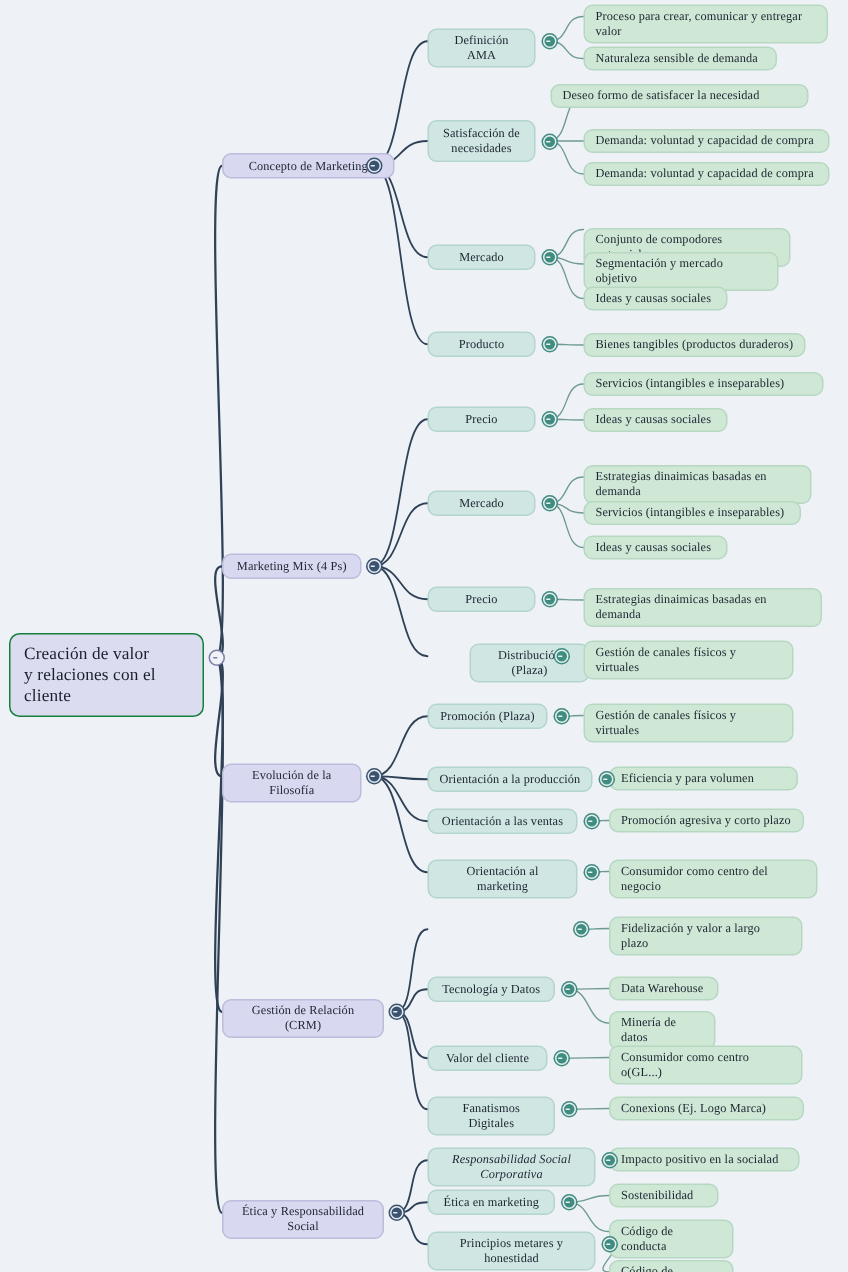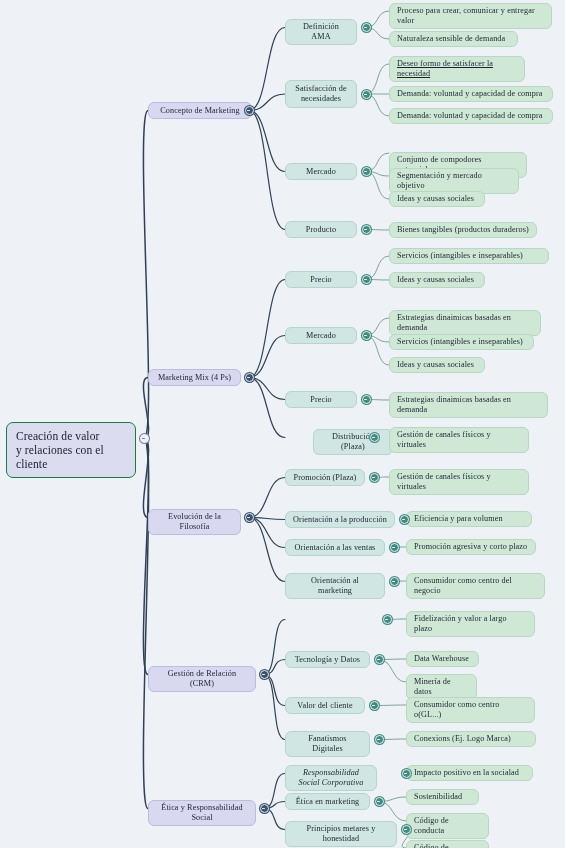--- a/index.html
+++ b/index.html
@@ -144,28 +144,28 @@
       <path d="M 264 808.5 C 278 808.5, 271 773.5, 285 773.5" fill="none" stroke="#2f4156" stroke-width="1.2" stroke-linecap="round"></path>
       <path d="M 406 773.5 C 420 773.5, 392 773, 406 773" fill="none" stroke="#6f9a92" stroke-width="0.9" stroke-linecap="round"></path>
       <path d="M 264 808.5 C 278 808.5, 271 801.5, 285 801.5" fill="none" stroke="#2f4156" stroke-width="1.2" stroke-linecap="round"></path>
       <path d="M 379 801.5 C 393.85 801.5, 391.15 797, 406 797" fill="none" stroke="#6f9a92" stroke-width="0.9" stroke-linecap="round"></path>
       <path d="M 379 801.5 C 393.85 801.5, 391.15 821, 406 821" fill="none" stroke="#6f9a92" stroke-width="0.9" stroke-linecap="round"></path>
       <path d="M 264 808.5 C 278 808.5, 271 829.5, 285 829.5" fill="none" stroke="#2f4156" stroke-width="1.2" stroke-linecap="round"></path>
       <path d="M 406 829.5 C 420 829.5, 392 848, 406 848" fill="none" stroke="#6f9a92" stroke-width="0.9" stroke-linecap="round"></path>
     </svg>
 <div class="node root" style="left: 6px; top: 422px; width: 130px; min-height: 33px;"><span>Creación de  valor
 y relaciones con el cliente</span></div>
-    <div class="node lvl1" style="left: 148px; top: 102px; width: 104px; min-height: 17px;"><span>Concepto de Marketing</span></div>
+    <div class="node lvl1" style="left: 148px; top: 102px; width: 115px; min-height: 17px;"><span>Concepto de Marketing</span></div>
     <div class="node lvl2" style="left: 285px; top: 19px; width: 72px; min-height: 17px;"><span>Definición AMA</span></div>
     <div class="node lvl3" style="left: 389px; top: 3px; width: 163px; min-height: 16px;"><span>Proceso para crear, comunicar y entregar valor</span></div>
     <div class="node lvl3" style="left: 389px; top: 31px; width: 129px; min-height: 16px;"><span>Naturaleza sensible de demanda</span></div>
     <div class="toggle " style="left: 361.5px; top: 23px;"></div>
     <div class="node lvl2" style="left: 285px; top: 80px; width: 72px; min-height: 28px;"><span>Satisfacción de
 necesidades</span></div>
-    <div class="node lvl3" style="left: 389px; top: 56px; width: 136px; min-height: 16px; text-decoration: underline;"><span>Deseo formo de satisfacer la necesidad</span></div>
+    <div class="node lvl3" style="left: 367px; top: 56px; width: 172px; min-height: 16px;"><span>Deseo formo de satisfacer la necesidad</span></div>
     <div class="node lvl3" style="left: 389px; top: 86px; width: 164px; min-height: 16px;"><span>Demanda: voluntad y capacidad de compra</span></div>
     <div class="node lvl3" style="left: 389px; top: 108px; width: 164px; min-height: 16px;"><span>Demanda: voluntad y capacidad de compra</span></div>
     <div class="toggle " style="left: 361.5px; top: 89.5px;"></div>
     <div class="node lvl2" style="left: 285px; top: 163px; width: 72px; min-height: 17px;"><span>Mercado</span></div>
     <div class="node lvl3" style="left: 389px; top: 152px; width: 138px; min-height: 16px;"><span>Conjunto de compodores potenciales</span></div>
     <div class="node lvl3" style="left: 389px; top: 168px; width: 130px; min-height: 16px; align-items: center;"><span>Segmentación y mercado objetivo</span></div>
     <div class="node lvl3" style="left: 389px; top: 191px; width: 96px; min-height: 16px;"><span>Ideas y causas sociales</span></div>
     <div class="toggle " style="left: 361.5px; top: 167px;"></div>
     <div class="node lvl2" style="left: 285px; top: 221px; width: 72px; min-height: 17px;"><span>Producto</span></div>
     <div class="node lvl3" style="left: 389px; top: 222px; width: 148px; min-height: 16px;"><span>Bienes tangibles (productos duraderos)</span></div>
@@ -210,21 +210,21 @@
     <div class="node lvl3" style="left: 406px; top: 674px; width: 71px; min-height: 16px;"><span>Minería de datos</span></div>
     <div class="toggle " style="left: 374.5px; top: 655px;"></div>
     <div class="node lvl2" style="left: 285px; top: 697px; width: 80px; min-height: 17px;"><span>Valor del cliente</span></div>
     <div class="node lvl3" style="left: 406px; top: 697px; width: 129px; min-height: 16px;"><span>Consumidor como centro o(GL...)</span></div>
     <div class="toggle " style="left: 369.5px; top: 701px;"></div>
     <div class="node lvl2" style="left: 285px; top: 731px; width: 85px; min-height: 17px;"><span>Fanatismos Digitales</span></div>
     <div class="node lvl3" style="left: 406px; top: 731px; width: 130px; min-height: 16px;"><span>Conexions (Ej. Logo Marca)</span></div>
     <div class="toggle " style="left: 374.5px; top: 735px;"></div>
     <div class="toggle lvl1-toggle" style="left: 259.5px; top: 670px;"></div>
     <div class="node lvl1" style="left: 148px; top: 800px; width: 108px; min-height: 17px;"><span>Ética y Responsabilidad Social</span></div>
-    <div class="node lvl2 italic" style="left: 285px; top: 765px; width: 92px; min-height: 17px;"><span>Responsabilidad Social Corporativa</span></div>
+    <div class="node lvl2 italic" style="left: 285px; top: 765px; width: 112px; min-height: 17px;"><span>Responsabilidad Social Corporativa</span></div>
     <div class="node lvl3" style="left: 406px; top: 765px; width: 127px; min-height: 16px;"><span>Impacto positivo en la socialad</span></div>
     <div class="toggle " style="left: 401.5px; top: 769px;"></div>
     <div class="node lvl2" style="left: 285px; top: 793px; width: 85px; min-height: 17px;"><span>Ética en marketing</span></div>
     <div class="node lvl3" style="left: 406px; top: 789px; width: 73px; min-height: 16px;"><span>Sostenibilidad</span></div>
     <div class="node lvl3" style="left: 406px; top: 813px; width: 83px; min-height: 16px;"><span>Código de conducta</span></div>
     <div class="toggle " style="left: 374.5px; top: 797px;"></div>
     <div class="node lvl2" style="left: 285px; top: 821px; width: 112px; min-height: 17px;"><span>Principios metares y honestidad</span></div>
     <div class="node lvl3" style="left: 406px; top: 840px; width: 83px; min-height: 16px;"><span>Código de conducta</span></div>
     <div class="toggle " style="left: 401.5px; top: 825px;"></div>
     <div class="toggle lvl1-toggle" style="left: 259.5px; top: 804px;"></div>

